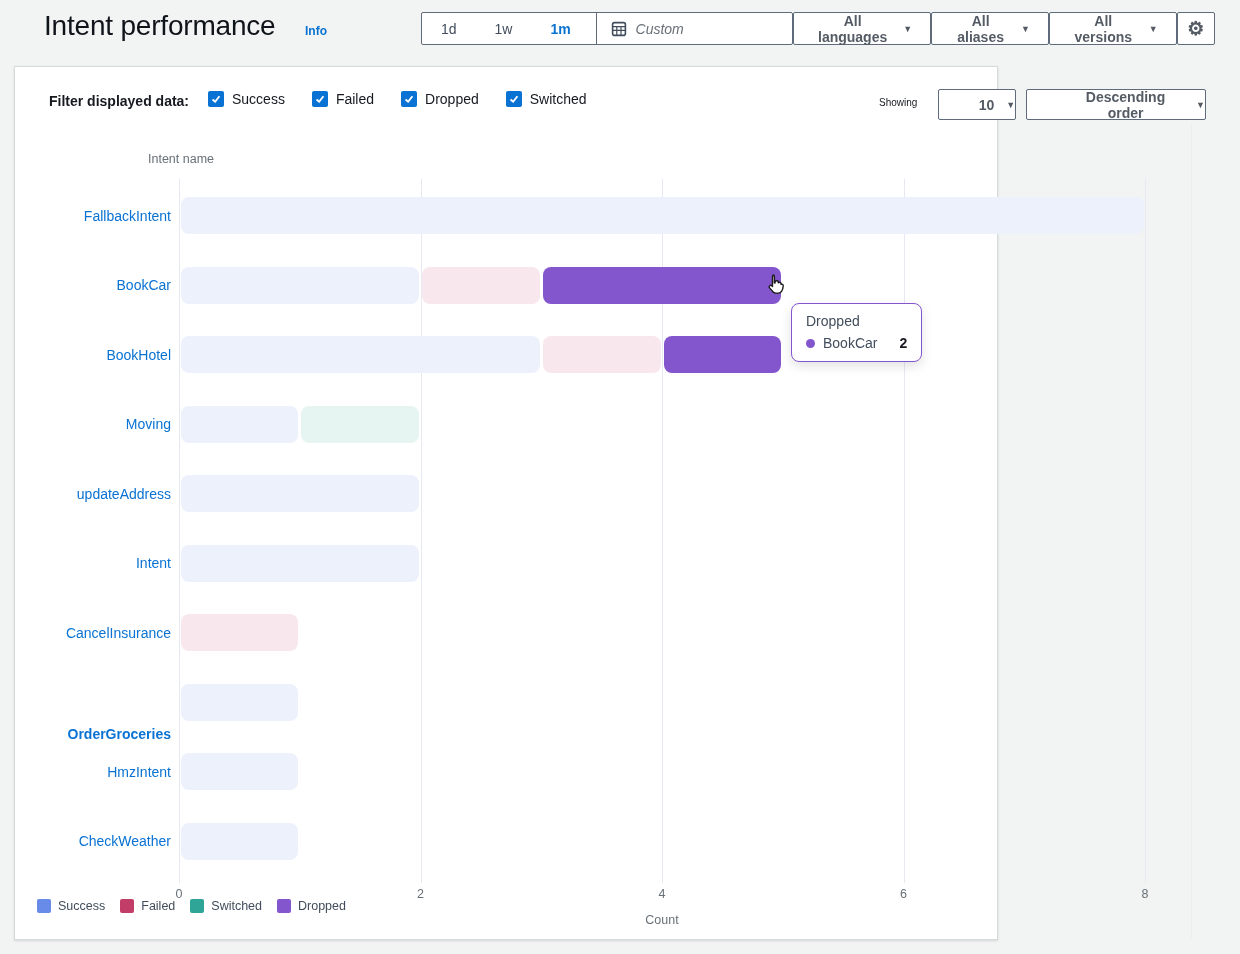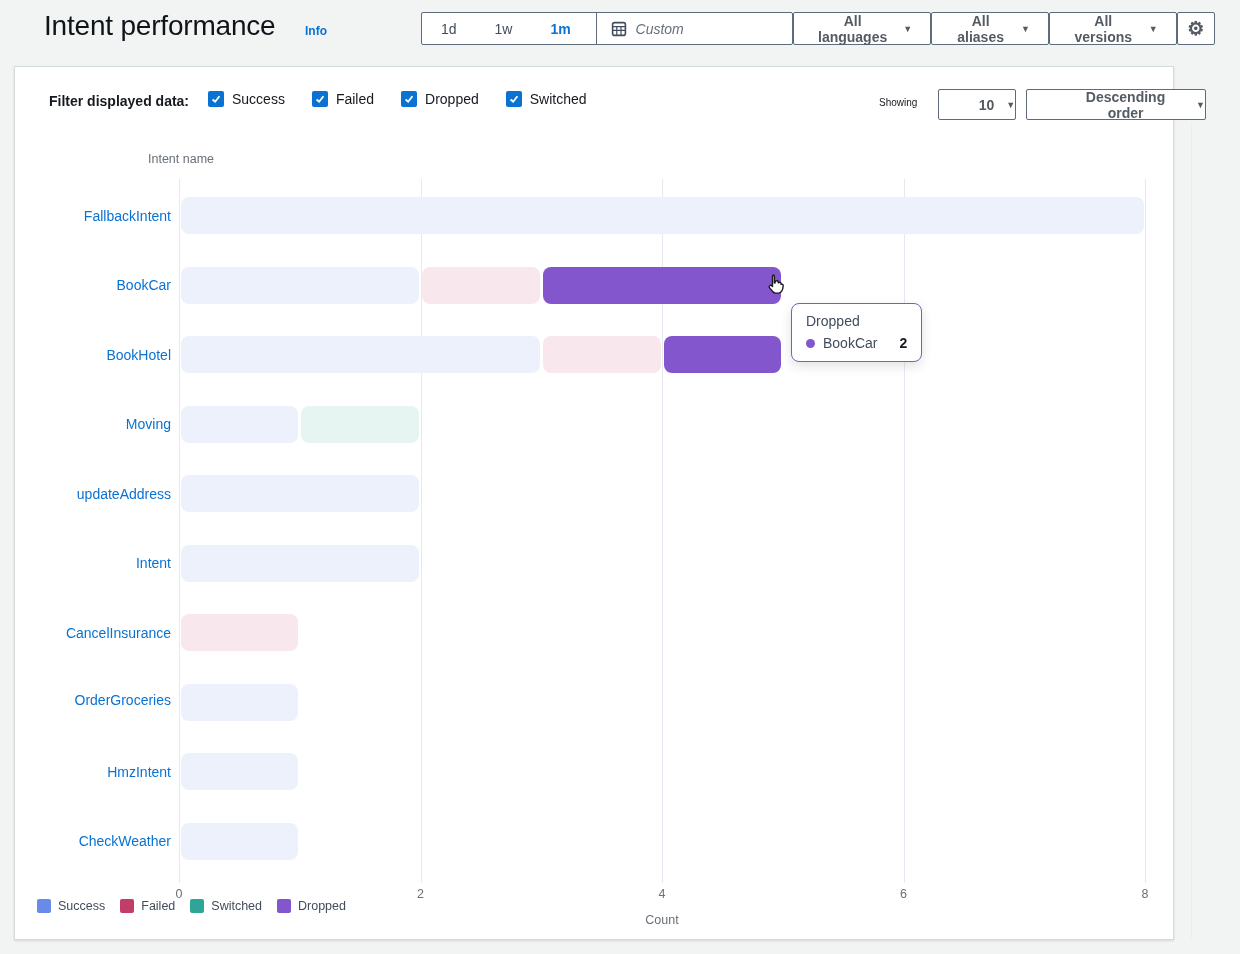--- a/index.html
+++ b/index.html
@@ -27,21 +27,21 @@
   .custom-placeholder { font-style:italic; font-size:14px; color:#687078; }
   .hdr-btn {
     height:33px; background:#fff; border:1px solid #5f6b7a; border-radius:2px;
     display:flex; align-items:center; justify-content:center; gap:10px;
     font-size:14px; font-weight:700; color:#545b64; cursor:pointer; padding:0 18px;
   }
   .caret { font-size:9px; color:#545b64; }
   .gear-btn { width:42px; padding:0; font-size:19px; }
   
   .panel {
-    position:absolute; left:14px; top:66px; width:1160px; height:874px;
+    position:absolute; left:14px; top:66px; width:984px; height:874px;
     background:#fff; border:1px solid #d5dbdb;
     box-shadow:0 1px 2px rgba(0,28,36,.12);
   }
   .scroll-divider { position:absolute; left:1176px; top:56px; width:1px; height:816px; background:#ebedf0; }
   
   .filter-label { position:absolute; left:34px; top:26px; font-size:14px; font-weight:700; }
   .checkbox-row { position:absolute; left:193px; top:24px; display:flex; gap:27px; }
   .cb-item { display:flex; align-items:center; gap:8px; cursor:pointer; }
   .cb-box { width:16px; height:16px; background:#0972d3; border-radius:2px; display:flex; align-items:center; justify-content:center; }
   .cb-box svg { width:12px; height:12px; }
@@ -211,21 +211,21 @@
       <div class="x-tick" style="left: 942px;">8</div>
     </div>
   <div id="ylabels">
       <div class="ylabel" style="top: 130px;">FallbackIntent</div>
       <div class="ylabel" style="top: 199.5px;">BookCar</div>
       <div class="ylabel" style="top: 269px;">BookHotel</div>
       <div class="ylabel" style="top: 338.5px;">Moving</div>
       <div class="ylabel" style="top: 408px;">updateAddress</div>
       <div class="ylabel" style="top: 477.5px;">Intent</div>
       <div class="ylabel" style="top: 547px;">CancelInsurance</div>
-      <div class="ylabel" style="top: 614px;">OrderGroceries</div>
+      <div class="ylabel" style="top: 648px; font-weight: bold;">OrderGroceries</div>
       <div class="ylabel" style="top: 686px;">HmzIntent</div>
       <div class="ylabel" style="top: 755.5px; padding-left: 23px;">CheckWeather</div>
     </div>
 
   <div class="legend" id="legend">
       <div class="legend-item">
         <span class="legend-swatch" style="background: rgb(104, 138, 232);"></span>
         <span class="legend-text">Success</span>
       </div>
       <div class="legend-item">

